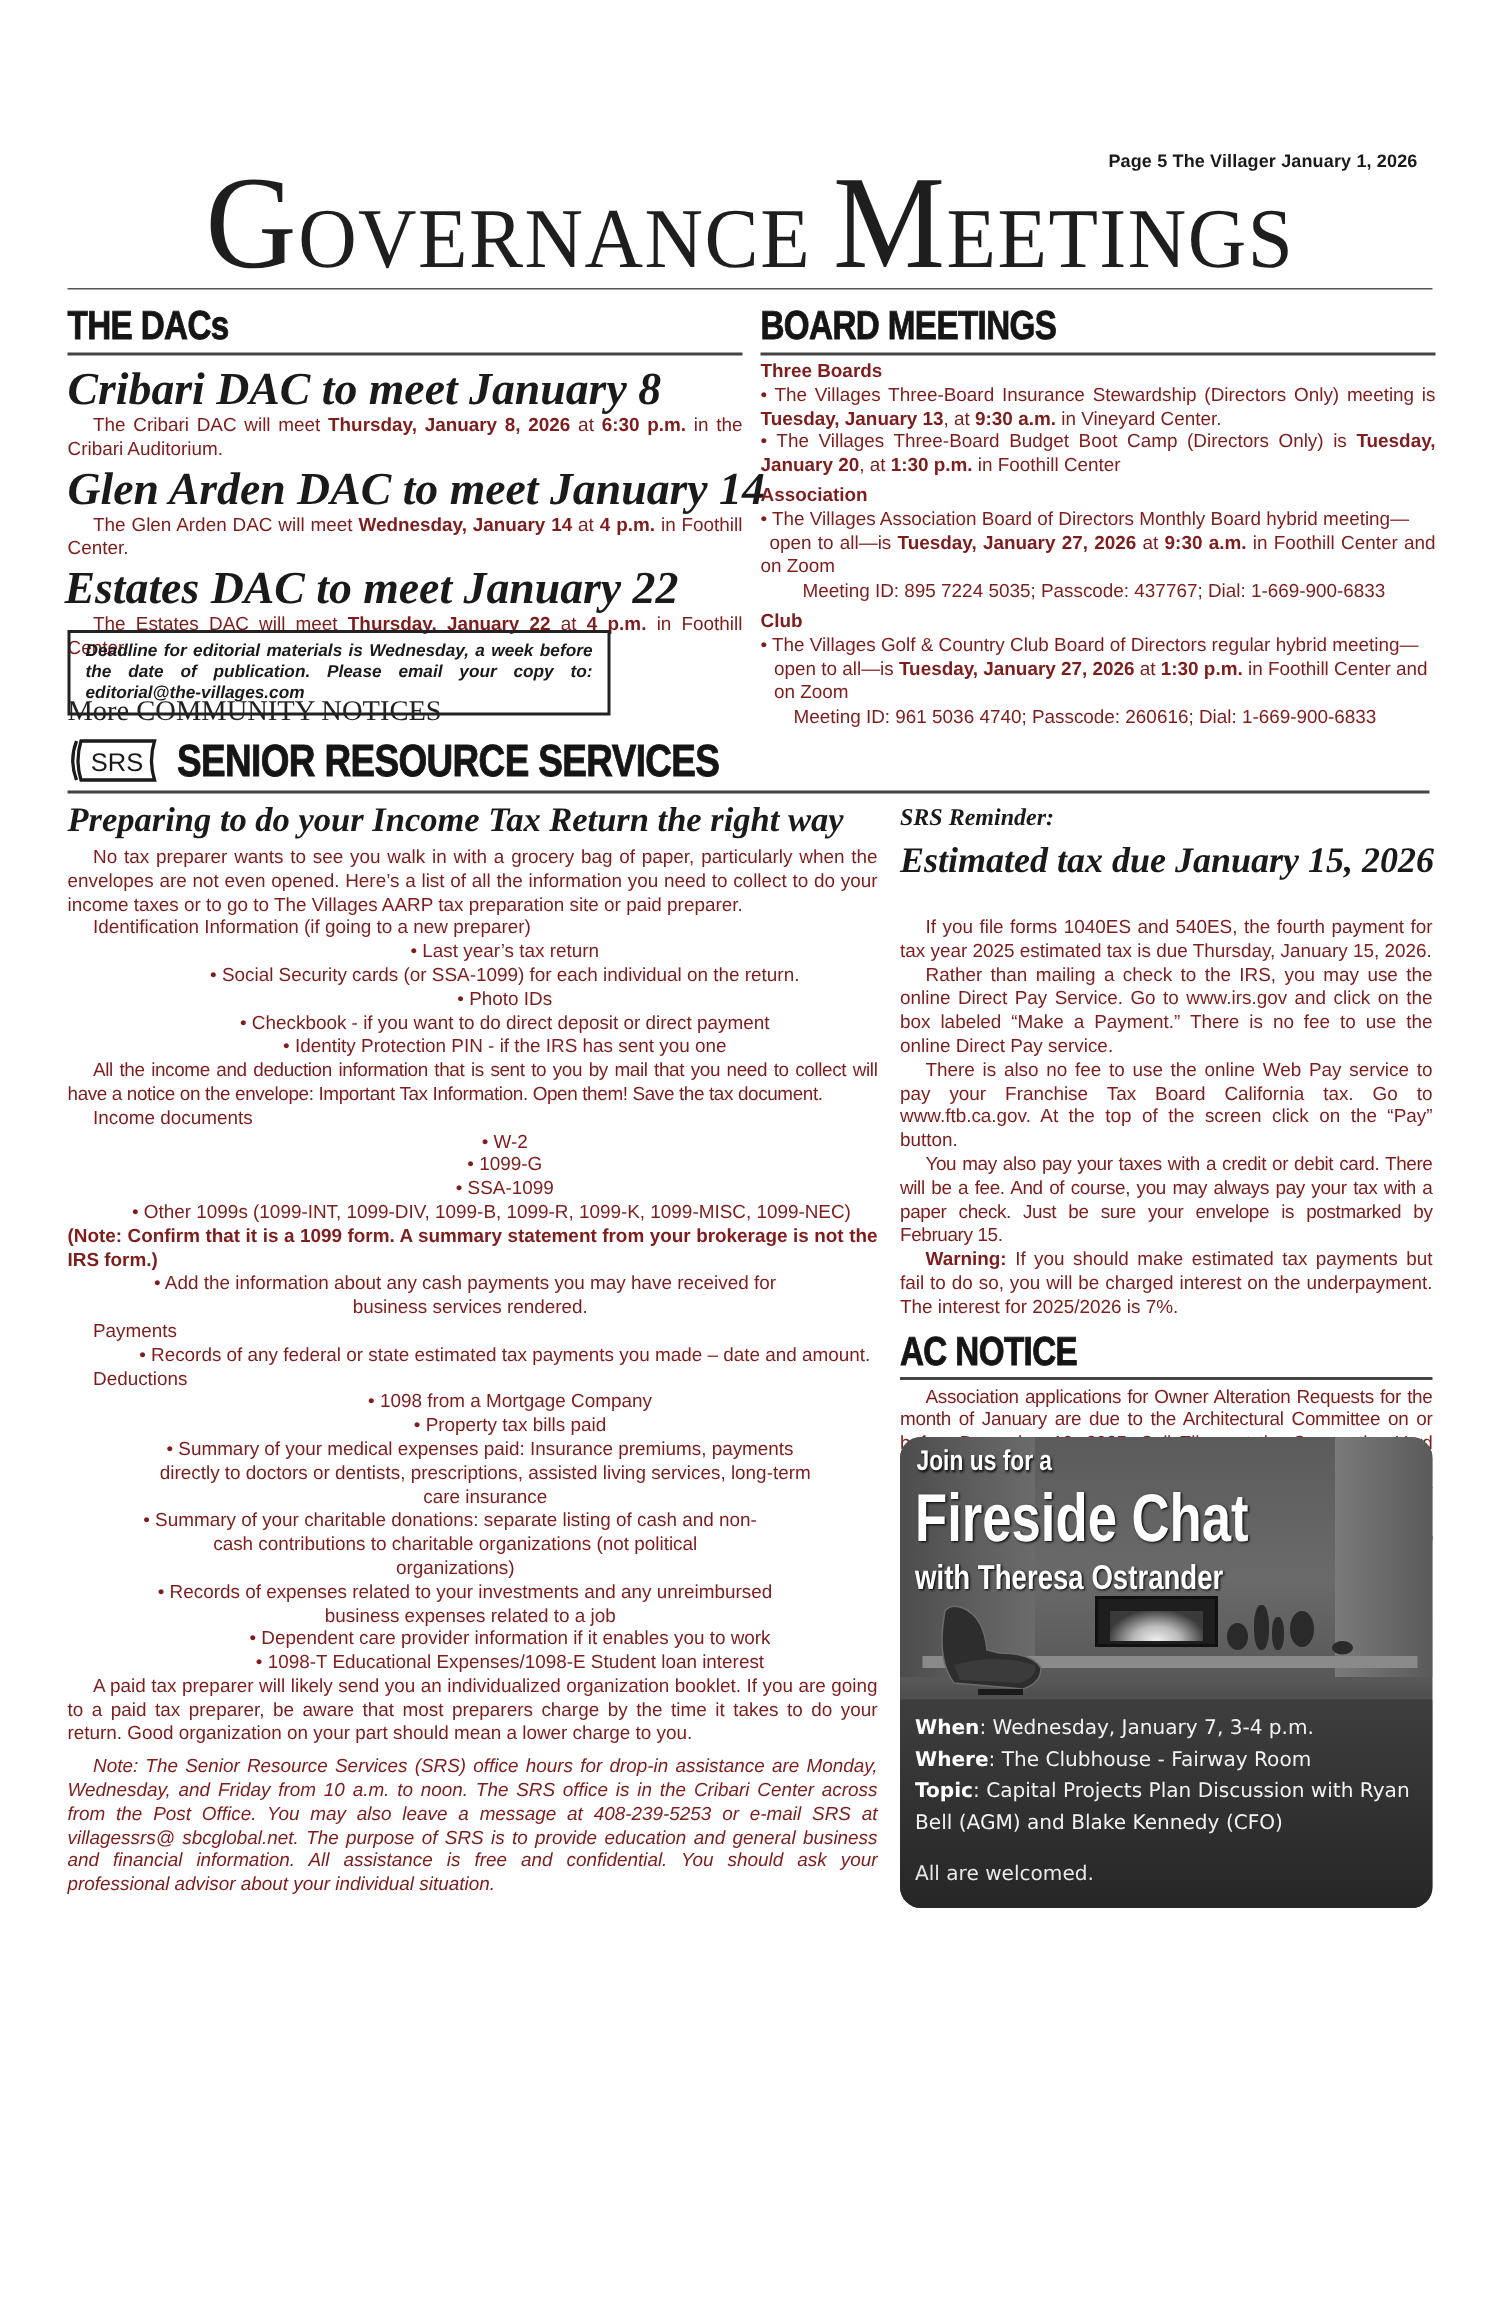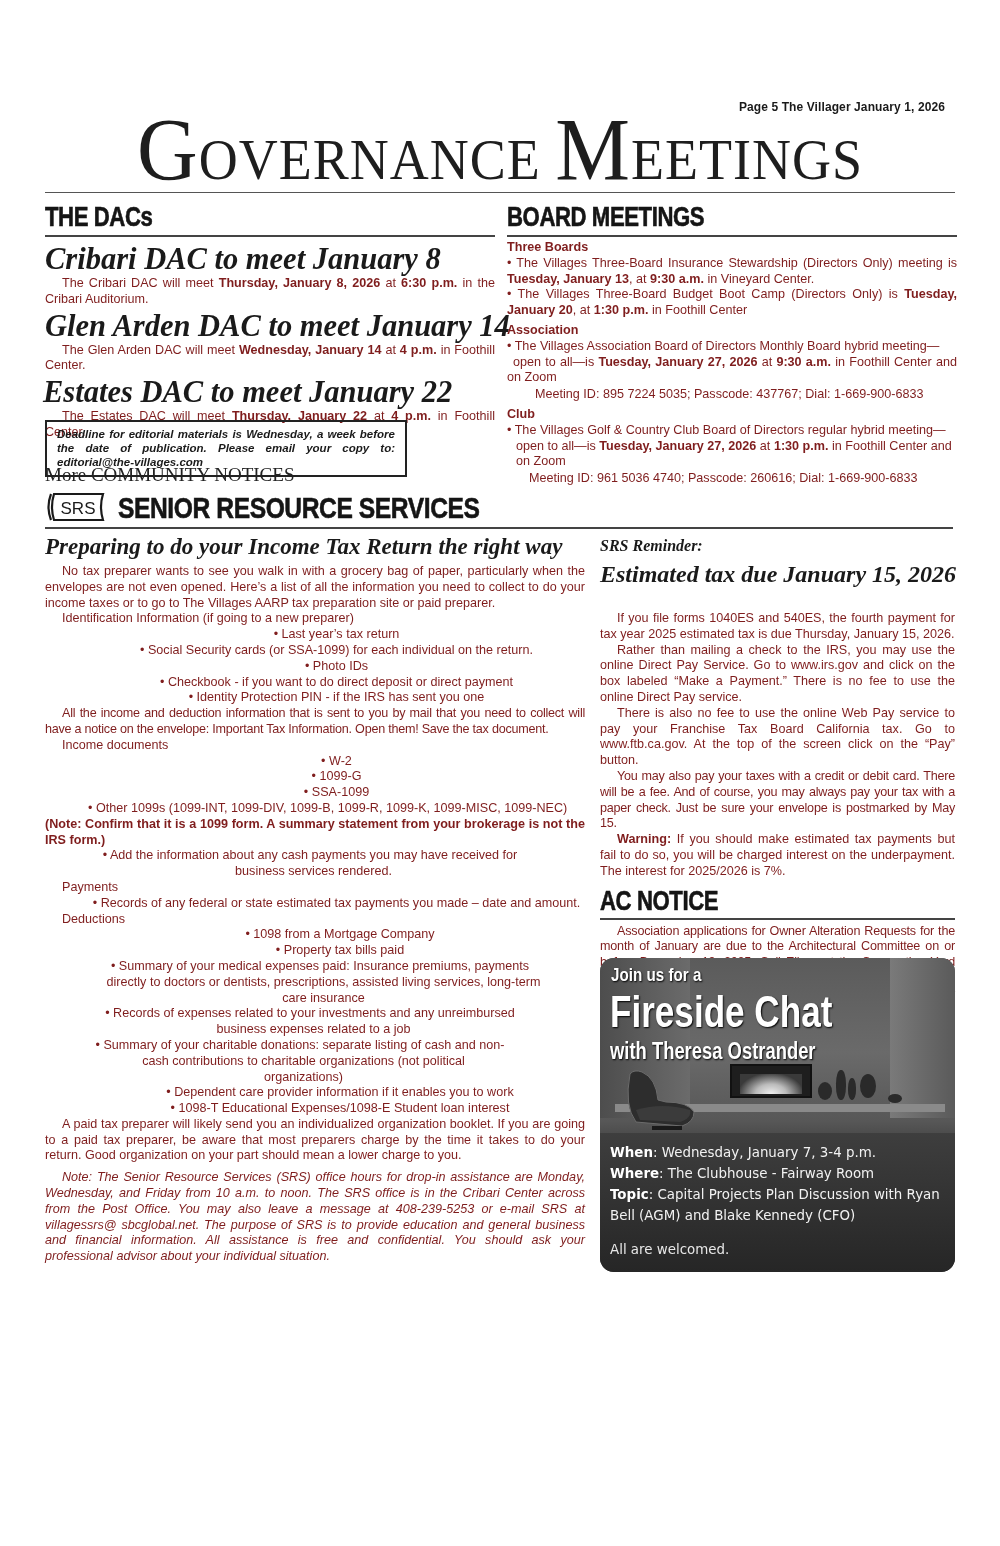--- a/index.html
+++ b/index.html
@@ -152,37 +152,37 @@
     <div class="lvl2">• SSA-1099</div>
     <div class="lvl2" style="text-align:justify;">• Other 1099s (1099-INT, 1099-DIV, 1099-B, 1099-R, 1099-K, 1099-MISC, 1099-NEC)</div>
     <div style="font-weight:bold;">(Note: Confirm that it is a 1099 form. A summary statement from your brokerage is not the IRS form.)</div>
     <div class="lvl2" style="padding-left:57px;padding-right:60px;">• Add the information about any cash payments you may have received for business services rendered.</div>
     <div class="lvl1">Payments</div>
     <div class="lvl2">• Records of any federal or state estimated tax payments you made – date and amount.</div>
     <div class="lvl1">Deductions</div>
     <div class="lvl2" style="padding-left:57px;">• 1098 from a Mortgage Company</div>
     <div class="lvl2" style="padding-left:57px;">• Property tax bills paid</div>
     <div class="lvl2" style="padding-left:57px;padding-right:40px;">• Summary of your medical expenses paid: Insurance premiums, payments directly to doctors or dentists, prescriptions, assisted living services, long-term care insurance</div>
+    <div class="lvl2" style="padding-left:57px;padding-right:80px;">• Summary of your charitable donations: separate listing of cash and non-cash contributions to charitable organizations (not political organizations)</div>
     <div class="lvl2" style="padding-left:57px;padding-right:60px;">• Records of expenses related to your investments and any unreimbursed business expenses related to a job</div>
-    <div class="lvl2" style="padding-left:57px;padding-right:80px;">• Summary of your charitable donations: separate listing of cash and non-cash contributions to charitable organizations (not political organizations)</div>
     <div class="lvl2" style="padding-left:57px;">• Dependent care provider information if it enables you to work</div>
     <div class="lvl2" style="padding-left:57px;">• 1098-T Educational Expenses/1098-E Student loan interest</div>
     <p>A paid tax preparer will likely send you an individualized organization booklet. If you are going to a paid tax preparer, be aware that most preparers charge by the time it takes to do your return. Good organization on your part should mean a lower charge to you.</p>
     <p class="note">Note: The Senior Resource Services (SRS) office hours for drop-in assistance are Monday, Wednesday, and Friday from 10 a.m. to noon. The SRS office is in the Cribari Center across from the Post Office. You may also leave a message at 408-239-5253 or e-mail SRS at villagessrs@ sbcglobal.net. The purpose of SRS is to provide education and general business and financial information. All assistance is free and confidential. You should ask your professional advisor about your individual situation.</p>
   </div>
 </div>
 
 <div class="abs right">
   <div class="headline" style="font-size:16px;line-height:20px;">SRS Reminder:</div>
   <div class="headline" style="font-size:24px;line-height:32px;margin-top:2px;">Estimated tax due January 15, 2026</div>
   <div class="body" style="margin-top:21px;">
     <p>If you file forms 1040ES and 540ES, the fourth payment for tax year 2025 estimated tax is due Thursday, January 15, 2026.</p>
     <p>Rather than mailing a check to the IRS, you may use the online Direct Pay Service. Go to www.irs.gov and click on the box labeled “Make a Payment.” There is no fee to use the online Direct Pay service.</p>
     <p>There is also no fee to use the online Web Pay service to pay your Franchise Tax Board California tax. Go to www.ftb.ca.gov. At the top of the screen click on the “Pay” button.</p>
-    <p style="letter-spacing:-0.25px;">You may also pay your taxes with a credit or debit card. There will be a fee. And of course, you may always pay your tax with a paper check. Just be sure your envelope is postmarked by May 15.</p>
+    <p style="letter-spacing:-0.25px;">You may also pay your taxes with a credit or debit card. There will be a fee. And of course, you may always pay your tax with a paper check. Just be sure your envelope is postmarked by February 15.</p>
     <p><b>Warning:</b><span> If you should make estimated tax payments but fail to do so, you will be charged interest on the underpayment. The interest for 2025/2026 is 7%.</span></p>
   </div>
 
   <div class="sechead" style="margin-top:6px;">AC NOTICE</div>
   <div class="secrule" style="margin-top:2px;"></div>
   <div class="body" style="margin-top:4px;letter-spacing:-0.2px;">
     <p><span>Association applications for Owner Alteration Requests for the month of January are due to the Architectural Committee on or before December 19, 2025.  Call Elissa at the Corporation Yard office to obtain an application. </span><b>The meeting date is scheduled for Thursday, January 8, 2026, at 9 a.m. in Montgomery Center.</b></p>
   </div>
   <div class="secrule" style="margin-top:6px;height:3px;"></div>
 </div>

